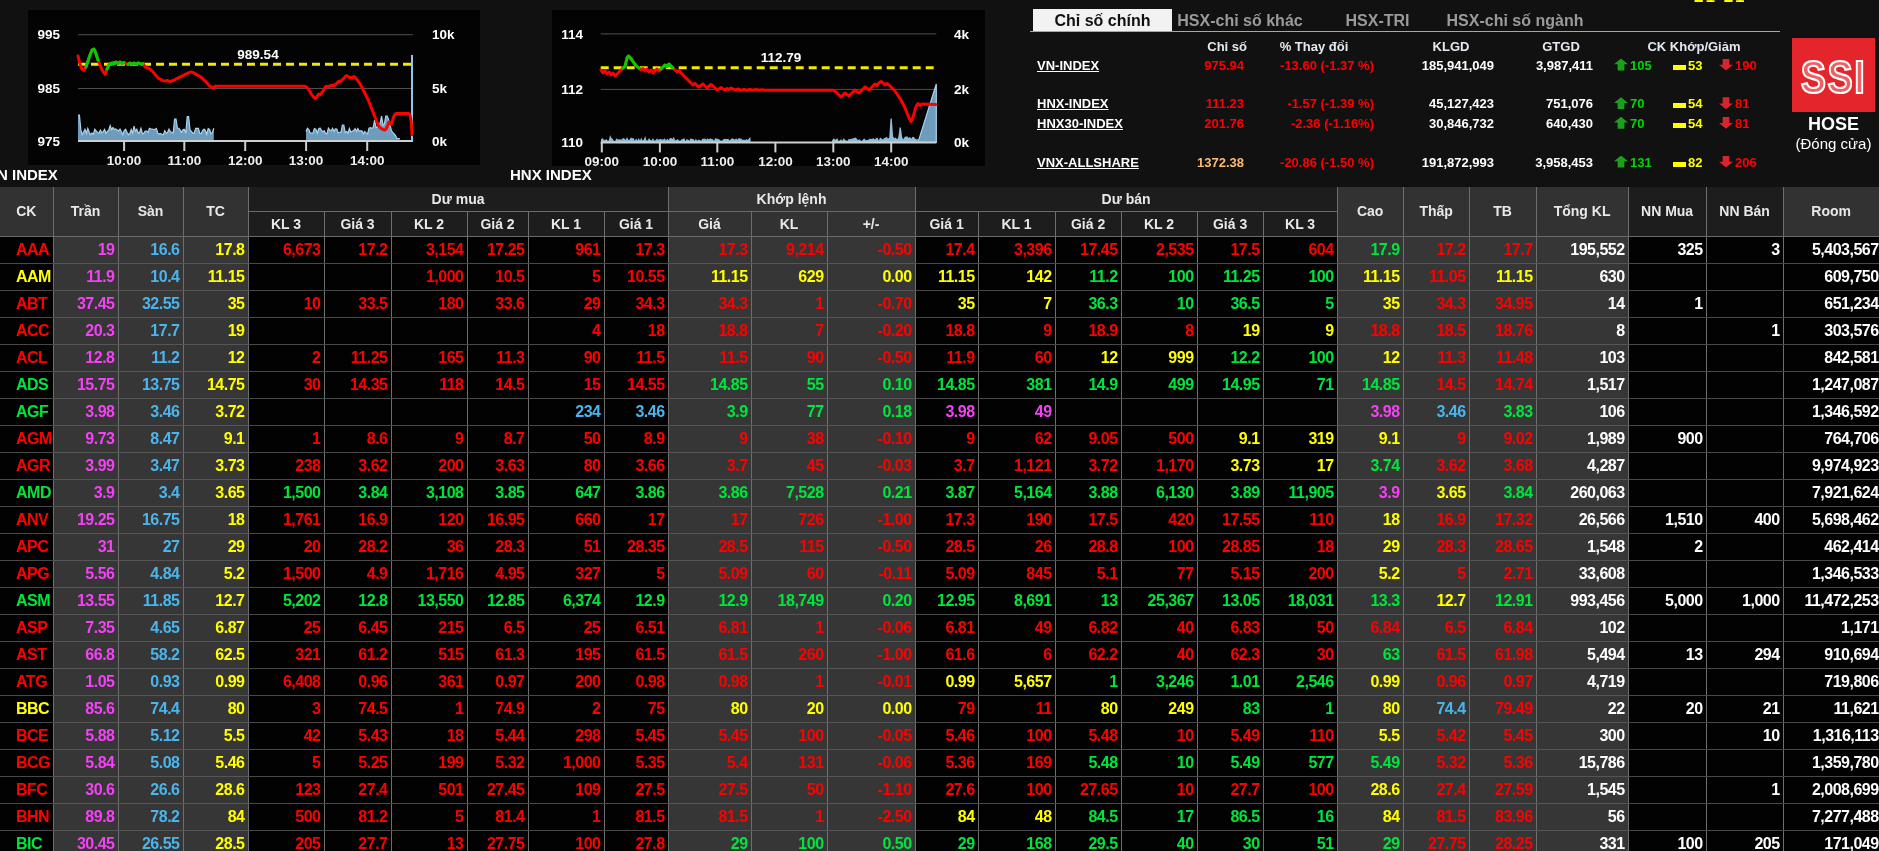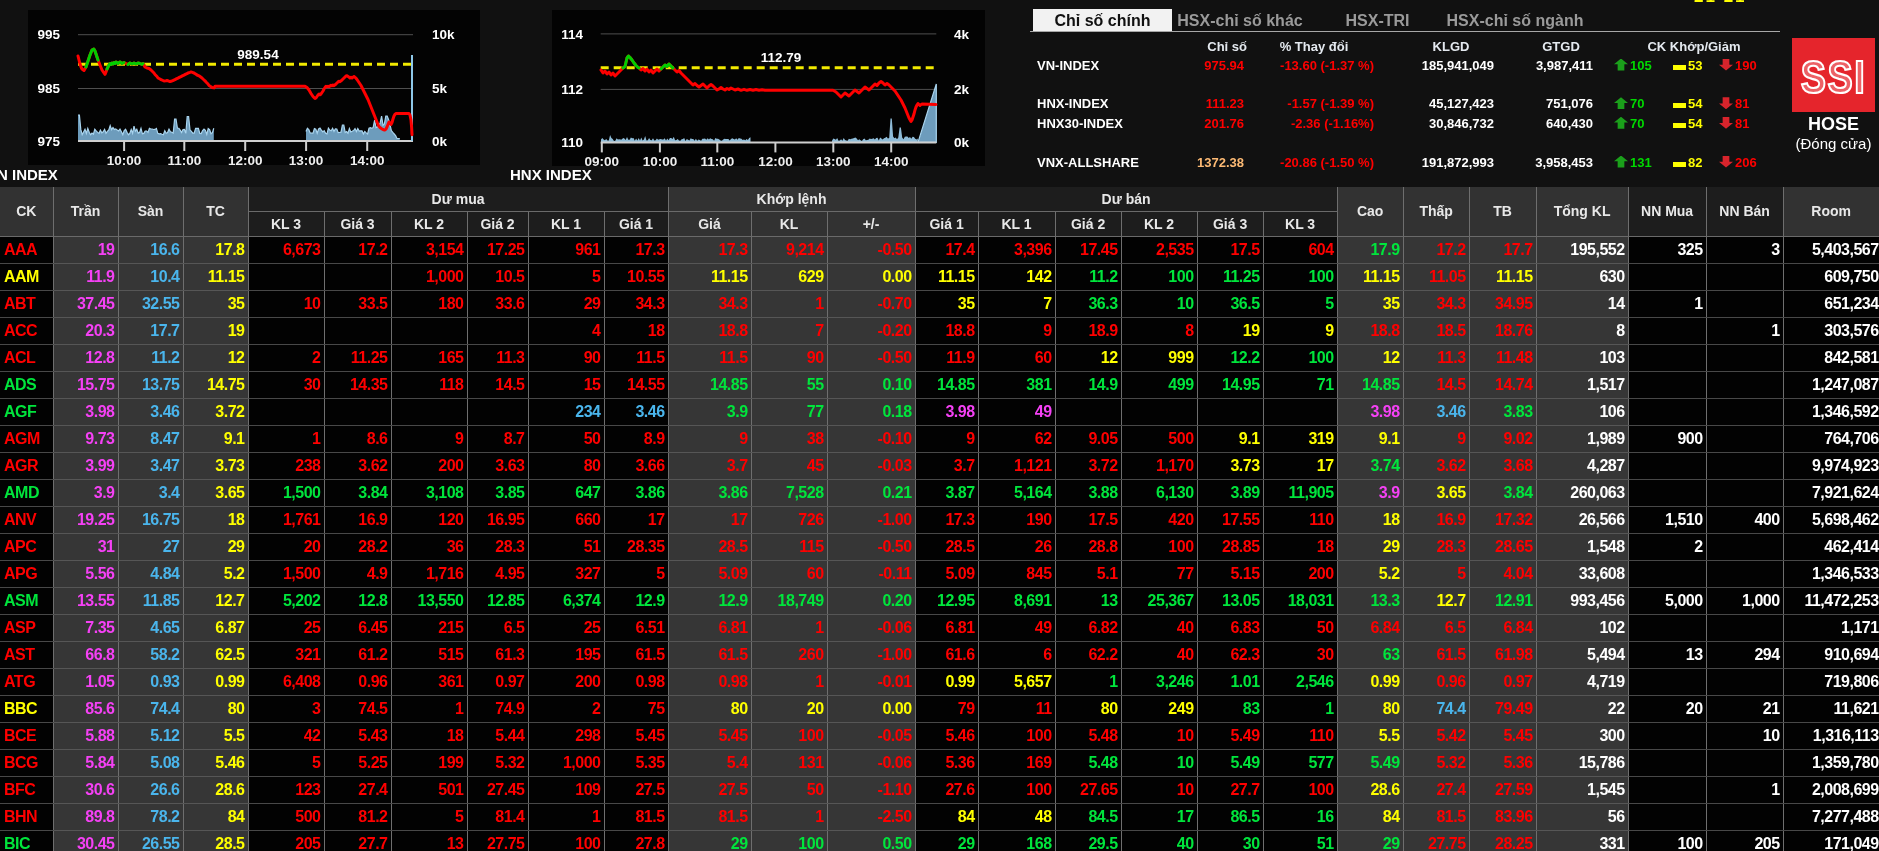--- a/index.html
+++ b/index.html
@@ -1,36 +1,36 @@
 <!DOCTYPE html>
 <html><head><meta charset="utf-8">
 <style>
 * { margin:0; padding:0; box-sizing:border-box; }
 html,body { background:#000; }
 #page { position:relative; width:1879px; height:851px; overflow:hidden; background:#131313; font-family:'Liberation Sans',sans-serif; }
 #top { position:absolute; left:0; top:0; width:1879px; height:187px; background:#111; }
 .ctitle { position:absolute; top:166px; color:#fff; font:bold 15px 'Liberation Sans',sans-serif; }
 .tabi { position:absolute; top:9px; height:22px; color:#9a9a9a; font:bold 16px 'Liberation Sans',sans-serif; text-align:center; line-height:23px; }
 .ixr { position:absolute; left:0; width:849px; height:19.4px; font:bold 13px 'Liberation Sans',sans-serif; line-height:19.4px; }
-.ixn { position:absolute; }
+.ixn { position:absolute;text-decoration:underline; }
 .ixc { position:absolute; text-align:right; }
 .arru { display:inline-block; width:14px; height:12px; margin-right:2px; background:#1ba01b; clip-path:polygon(50% 0,100% 48%,74% 48%,74% 100%,26% 100%,26% 48%,0 48%); vertical-align:-1px; }
 .arrd { display:inline-block; width:14px; height:12px; margin-right:2px; background:#d8242c; clip-path:polygon(50% 100%,100% 52%,74% 52%,74% 0,26% 0,26% 52%,0 52%); vertical-align:-1px; }
 .dashy { display:inline-block; width:13px; height:5px; margin-right:2px; background:#ffff00; vertical-align:0px; }
 #bd { position:absolute; left:0; top:187px; width:1879px; border-collapse:collapse; table-layout:fixed; background:#000; }
 #bd th, #bd td { border-right:1px solid #6e6e6e; border-bottom:1px solid #484848; overflow:hidden; white-space:nowrap; }
 #bd thead th { color:#e8e8e8; font:bold 14px 'Liberation Sans',sans-serif; text-align:center; border-bottom:1px solid #6a6a6a; }
 #bd .h1 th { height:24px; }
 #bd .h2 th { height:25px; }
 .hg { background:#323232; }
 .hd { background:#1d1d1d; }
 #bd tbody tr { height:27px; }
 #bd tbody td { font:bold 16px 'Liberation Sans',sans-serif; letter-spacing:-0.5px; text-align:right; padding-right:3px; background:#020202; }
 #bd td.gc { background:#363636; border-bottom-color:#565656; }
-#bd td.tick { text-align:left; padding-left:4px;margin-left:14px; }
+#bd td.tick { text-align:left; padding-left:16px;margin-left:14px; }
 #bd td.room { padding-right:0; }
 .r { color:#fe0000; } .g { color:#00e53c; } .y { color:#ffff00; } .m { color:#f541f5; } .c { color:#4ab5ec; } .w { color:#fff; }
 </style></head>
 <body>
 <div id="page">
   <div id="top">
 <svg style="position:absolute;left:28px;top:10px" width="452" height="155">
 <rect width="452" height="155" fill="#030303"></rect>
 <line x1="50" y1="24.7" x2="385" y2="24.7" stroke="#4f4f4f" stroke-width="1"></line>
 <line x1="50" y1="78.5" x2="385" y2="78.5" stroke="#4f4f4f" stroke-width="1"></line>
@@ -576,21 +576,21 @@
           <td class="gc r">60</td>
           <td class="gc r">-0.11</td>
           <td class="r">5.09</td>
           <td class="r">845</td>
           <td class="r">5.1</td>
           <td class="r">77</td>
           <td class="r">5.15</td>
           <td class="r">200</td>
           <td class="gc y">5.2</td>
           <td class="gc r">5</td>
-          <td class="gc r">4.04</td>
+          <td class="gc r">2.71</td>
           <td class="gc w">33,608</td>
           <td class="w"></td>
           <td class="w"></td>
           <td class="w room">1,346,533</td>
         </tr>
 <tr>
           <td class="tick g">ASM</td>
           <td class="gc m">13.55</td>
           <td class="gc c">11.85</td>
           <td class="gc y">12.7</td>

